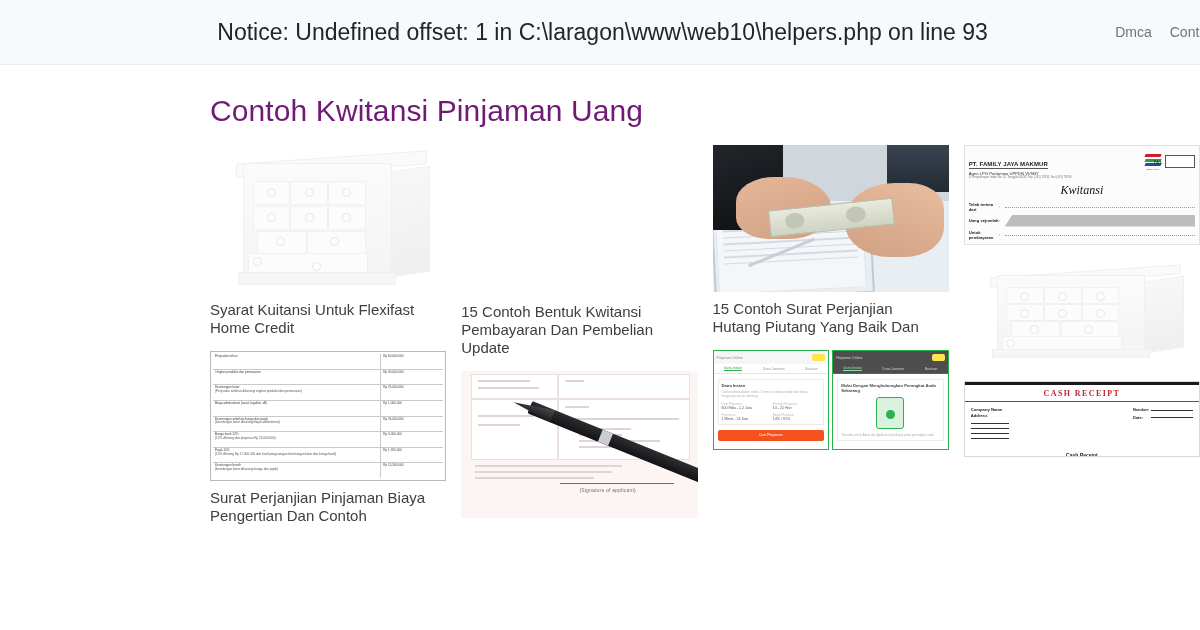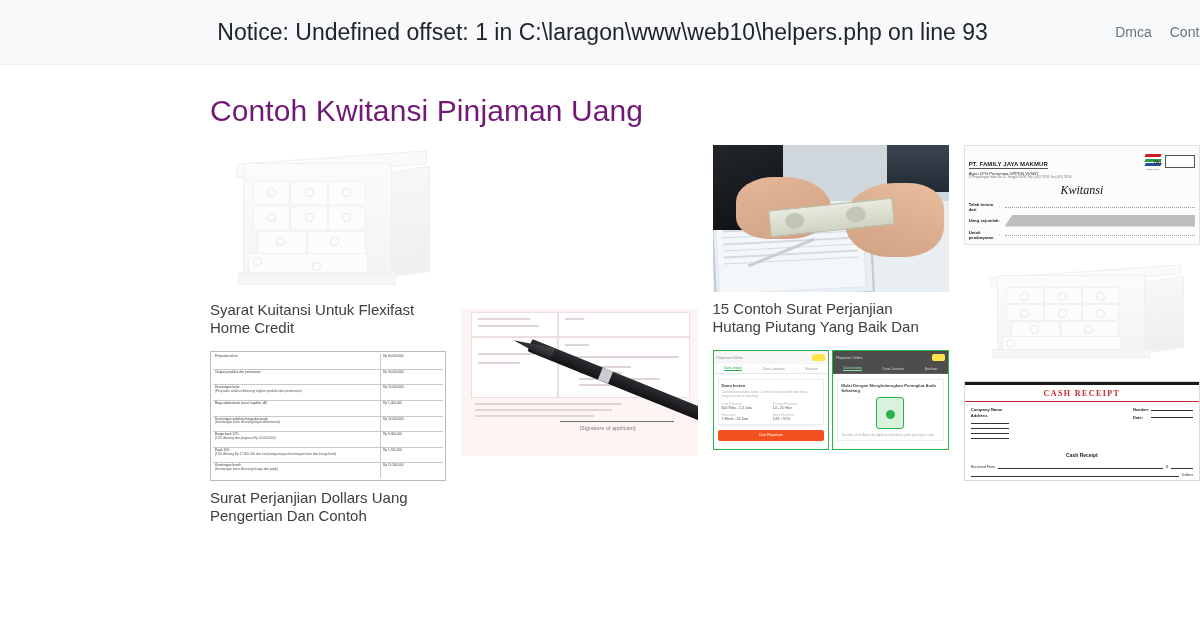--- a/index.html
+++ b/index.html
@@ -296,21 +296,21 @@
   .kwitansi .row u{
     flex:1;border-bottom:1px dotted #999;height:1px;text-decoration:none;
   }
   .kwitansi .grayrow{
     height:12px;background:#bdbdbd;flex:1;
     clip-path:polygon(4% 0,100% 0,100% 100%,0 100%);
   }
 
   
   .receipt{
-    height:100px;background:#fff;border:1px solid #d8d8d8;
+    height:76px;background:#fff;border:1px solid #d8d8d8;
     box-sizing:border-box;position:relative;overflow:hidden;
   }
   .receipt .topline{height:3px;background:#1a1a1a;}
   .receipt .rtitle{
     text-align:center;font-size:8px;letter-spacing:1.4px;color:#c1272d;
     font-weight:bold;font-family:"Liberation Serif", serif;
     padding:4px 0 3px 0;
   }
   .receipt .redline{height:1.4px;background:#c1272d;margin-bottom:5px;}
   .receipt .cols{display:flex;padding:0 6px;}
@@ -431,28 +431,29 @@
             </div>
           <div class="r">
               <div class="c1">
                 <div>Keuntungan bersih</div>
                 <div class="sub">(keuntungan kotor dikurangi bunga dan pajak)</div>
               </div>
               <div class="c2">Rp 15.300.000</div>
             </div>
         </div>
       </div>
-      <div class="caption">Surat Perjanjian Dollars Uang Pengertian Dan Contoh</div>
+      <div class="caption">Surat Perjanjian Pinjaman Biaya Pengertian Dan Contoh</div>
     </div>
 
     
     <div class="card">
       <div class="thumb">
         <div class="blank"></div>
       </div>
+      <div class="caption">15 Contoh Bentuk Kwitansi Pembayaran Dan Pembelian Update</div>
     </div>
 
     
     <div class="card">
       <div class="thumb">
         <div class="formpen">
           <div class="box" style="left:4%;top:2%;width:36%;height:16%"></div>
           <div class="box" style="left:41%;top:2%;width:55%;height:16%"></div>
           <div class="box" style="left:4%;top:19%;width:36%;height:40%"></div>
           <div class="box" style="left:41%;top:19%;width:55%;height:40%"></div>

